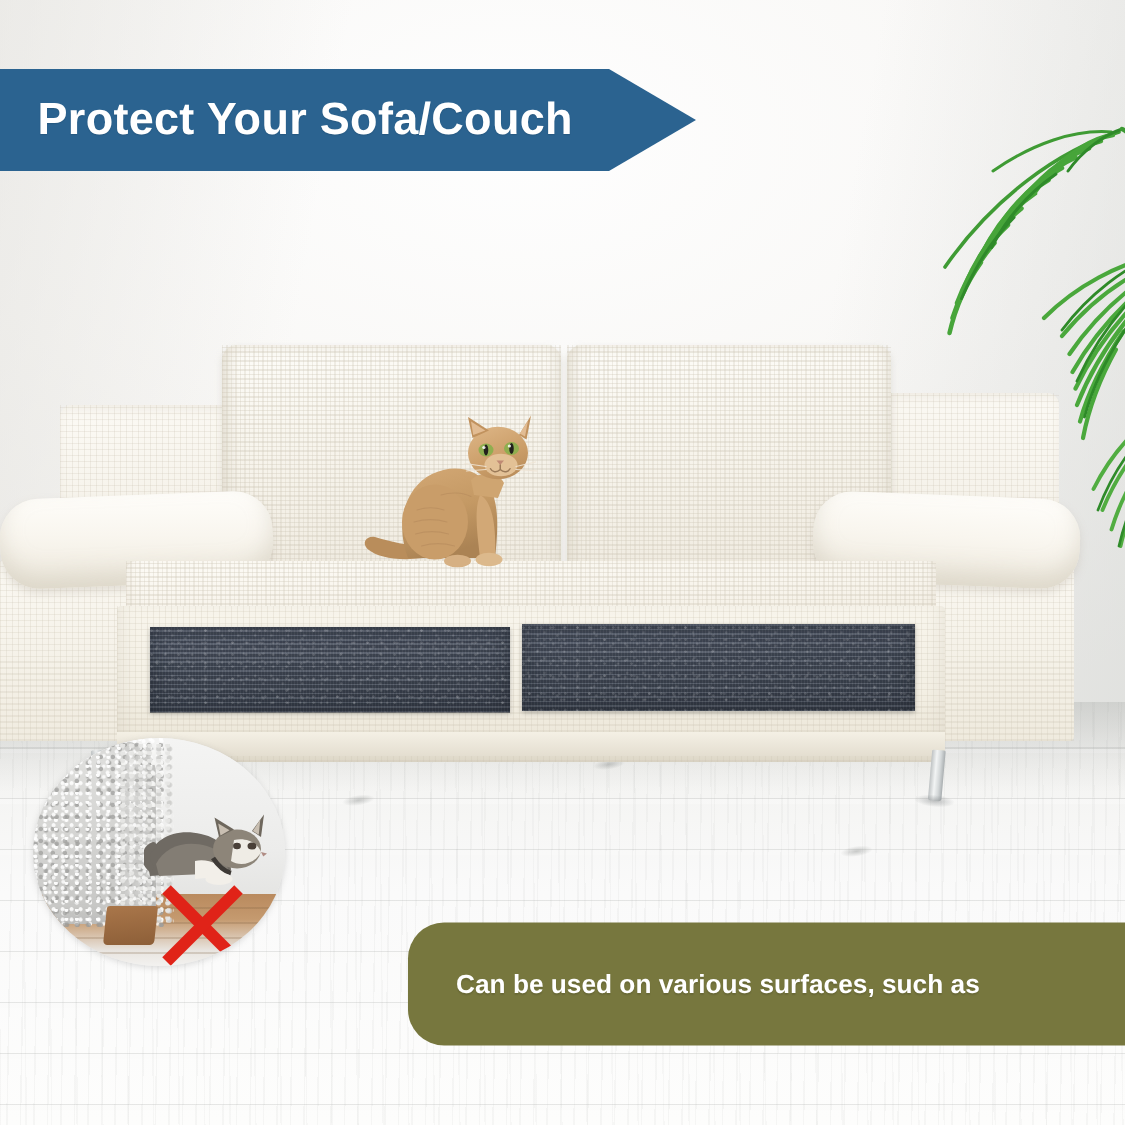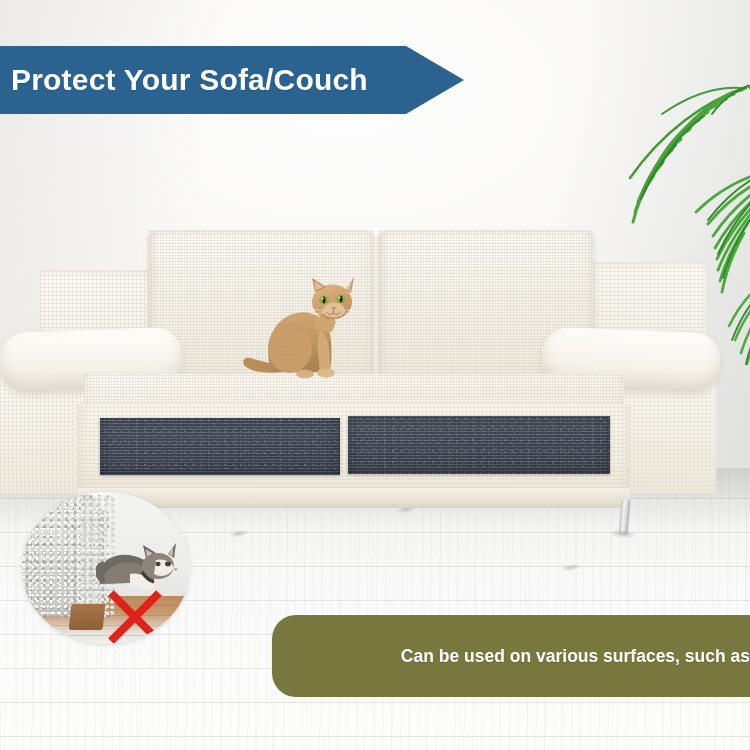--- a/index.html
+++ b/index.html
@@ -188,21 +188,21 @@
     background: #2b6390;
     -webkit-clip-path: polygon(0 0, 406px 0, 464px 50%, 406px 100%, 0 100%);
     clip-path: polygon(0 0, 406px 0, 464px 50%, 406px 100%, 0 100%);
     display: flex; align-items: center;
   }
   .banner-text {
     color: #ffffff;
     font-size: 30px;
     font-weight: bold;
     letter-spacing: .2px;
-    margin-left: 11px;
+    margin-left: 25px;
     white-space: nowrap;
     text-shadow: 0 1px 1px rgba(0,0,0,.12);
   }
 
   
   .inset {
     position: absolute; left: 22px; top: 492px; width: 168px; height: 152px;
     border-radius: 50%;
     overflow: hidden;
     background: #efefee;
@@ -254,21 +254,20 @@
   .cat-inset { position: absolute; left: 74px; top: 42px; width: 88px; height: 66px; }
   .xmark { position: absolute; left: 82px; top: 96px; width: 62px; height: 58px; }
 
   
   .caption {
     position: absolute; left: 272px; top: 615px; width: 478px; height: 82px;
     background: #77773e;
     border-radius: 24px 0 0 24px;
     display: flex; flex-direction: column; justify-content: center;
     padding-left: 32px;
-    align-items: flex-end;
   }
   .caption-line {
     color: #ffffff;
     font-size: 17.5px;
     font-weight: bold;
     line-height: 31px;
     white-space: nowrap;
     text-shadow: 0 1px 1px rgba(0,0,0,.12);
   }
 </style>

